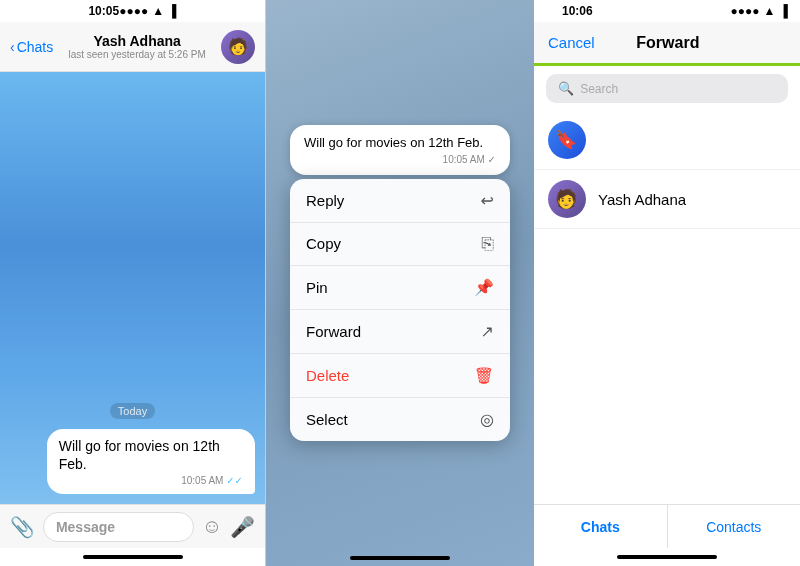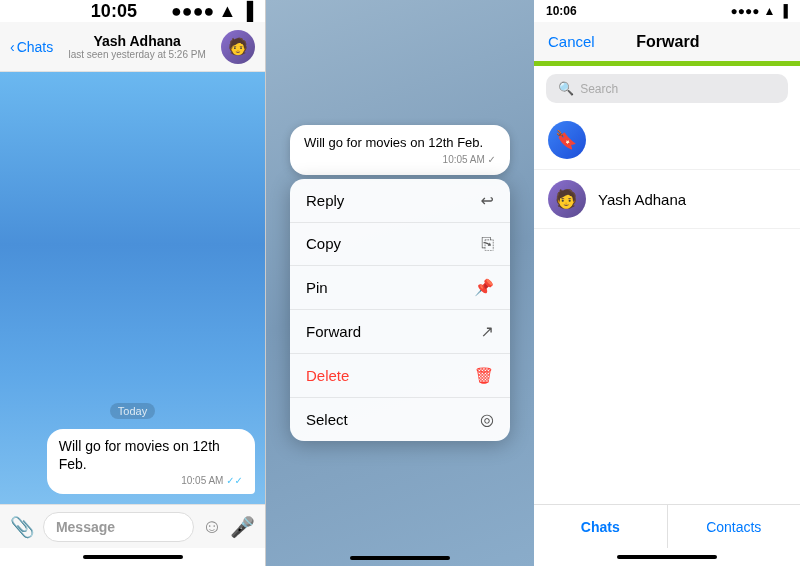--- a/index.html
+++ b/index.html
@@ -18,28 +18,27 @@
       height: 566px;
       background: #fff;
       display: flex;
       flex-direction: column;
       border-right: 1px solid #ccc;
       overflow: hidden;
     }
 
     .status-bar {
       display: flex;
-      justify-content: flex-end;
+      justify-content: center;
       align-items: center;
       padding: 4px 12px;
-      font-size: 18px;
+      font-size: 12px;
       font-weight: 600;
       background: #fff;
       height: 22px;
-      gap: 34px;
     }
 
     .status-bar-right {
       display: flex;
       align-items: center;
       gap: 4px;
     }
 
     .chat-header {
       display: flex;
@@ -267,29 +266,30 @@
 
     .forward-status-bar {
       display: flex;
       justify-content: space-between;
       align-items: center;
       padding: 4px 12px;
       font-size: 12px;
       font-weight: 600;
       height: 22px;
       background: #fff;
+      margin-left: 16px;
     }
 
     .forward-header {
       display: flex;
       justify-content: space-between;
       align-items: center;
       padding: 8px 14px;
       background: #f7f7f7;
-      border-bottom: 5px solid #84cc16;
+      border-bottom: 3px solid #84cc16;
       height: 44px;
     }
 
     .forward-cancel {
       color: #007aff;
       font-size: 15px;
     }
 
     .forward-title {
       font-size: 16px;

